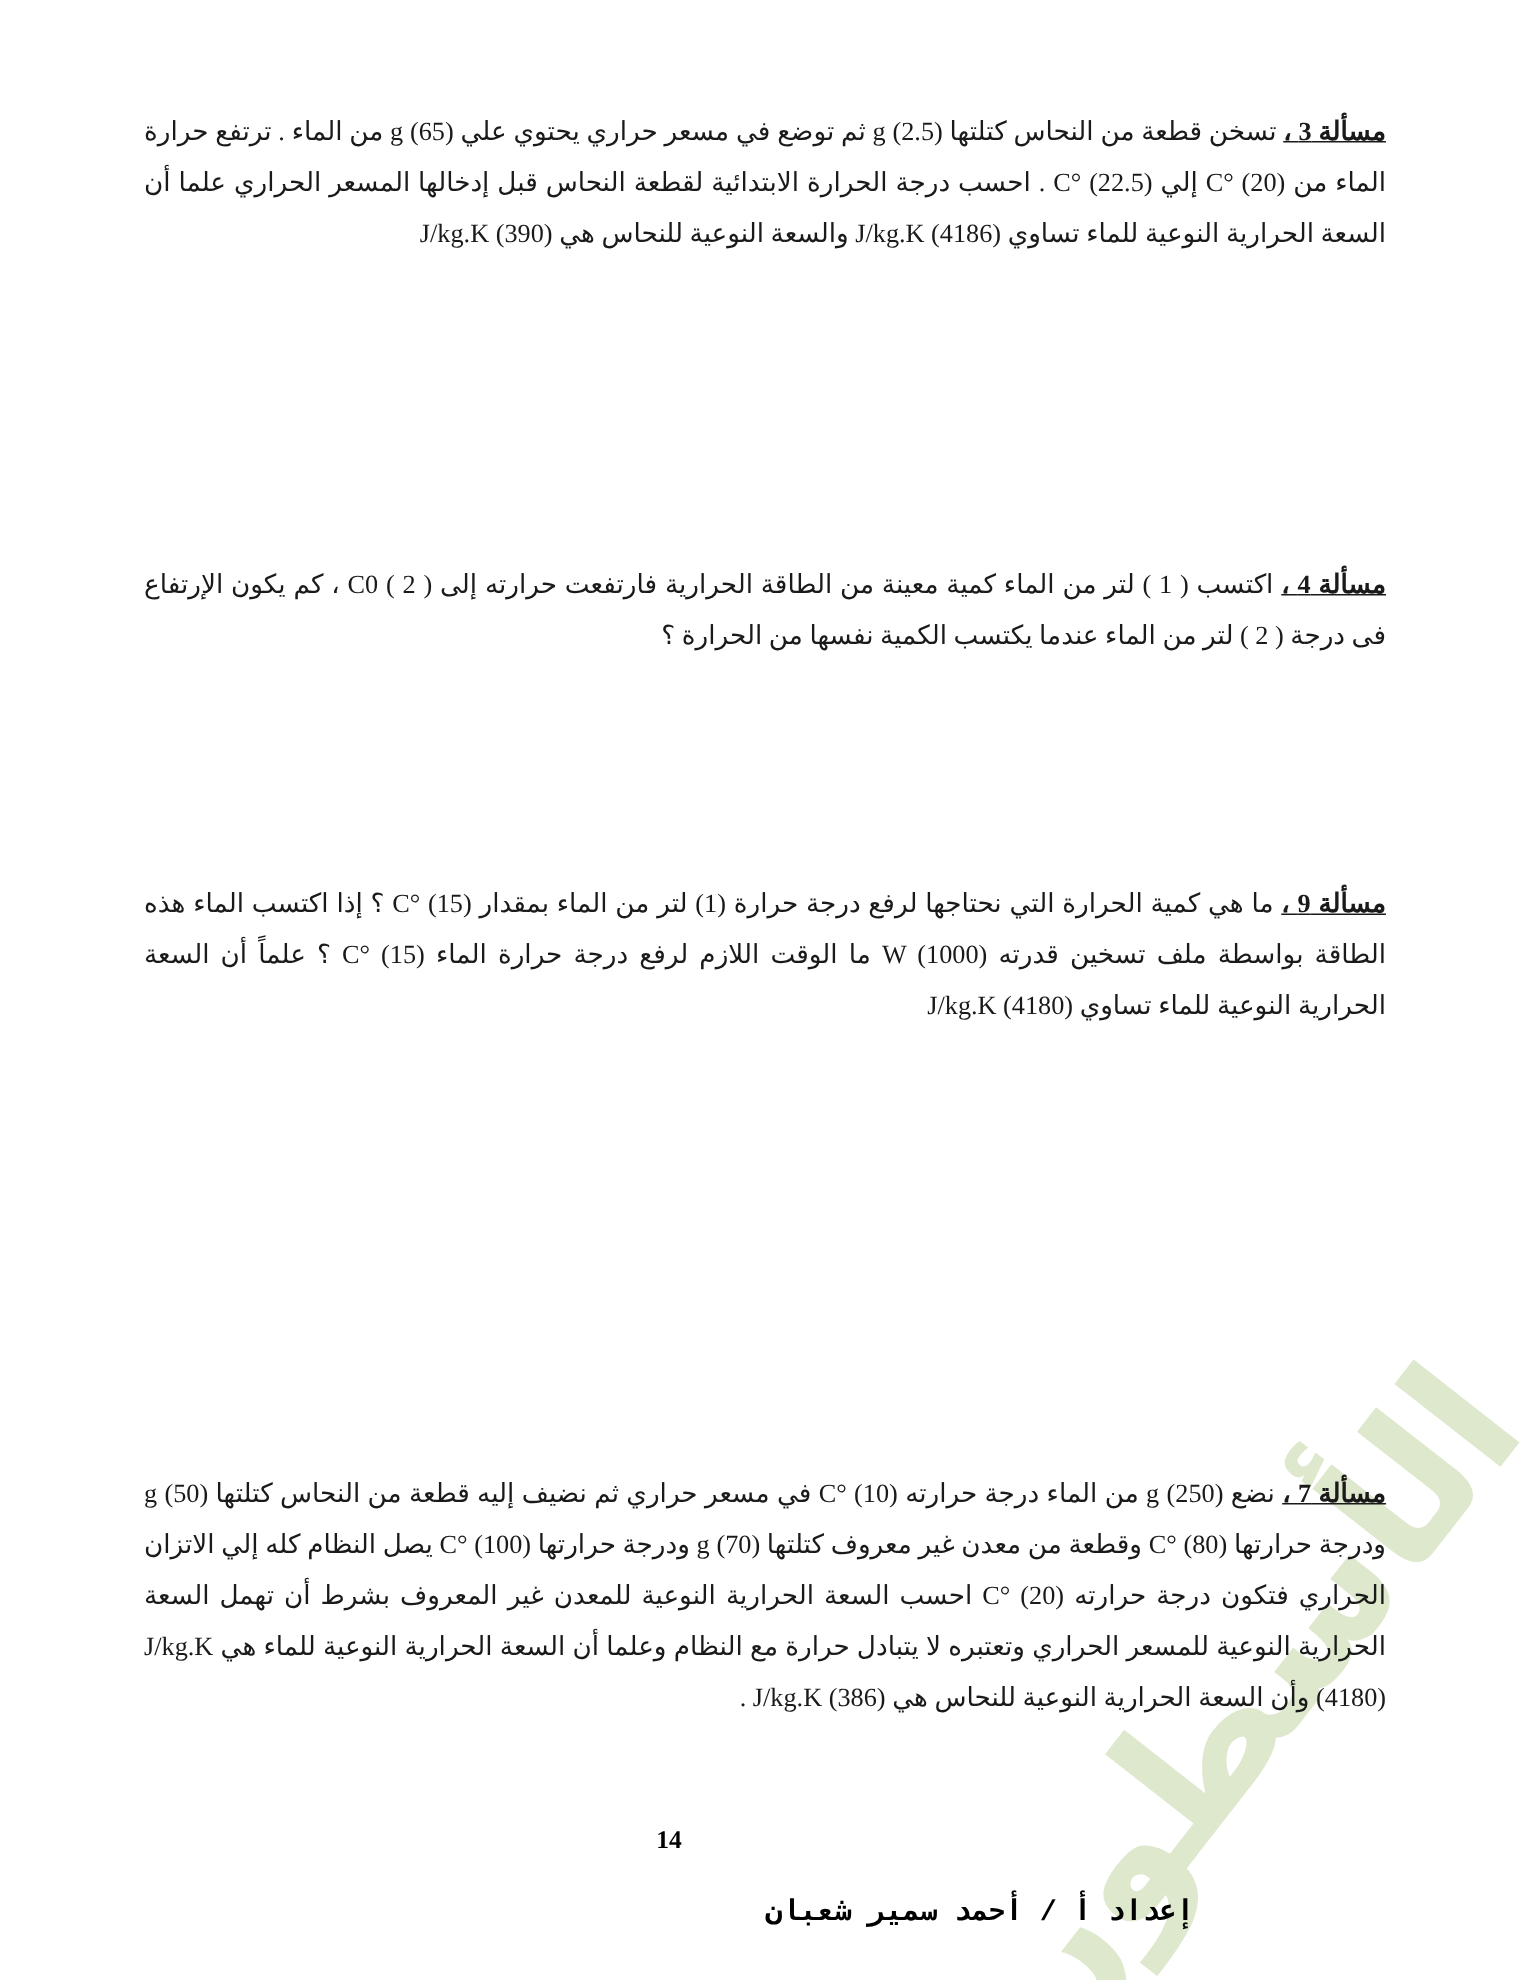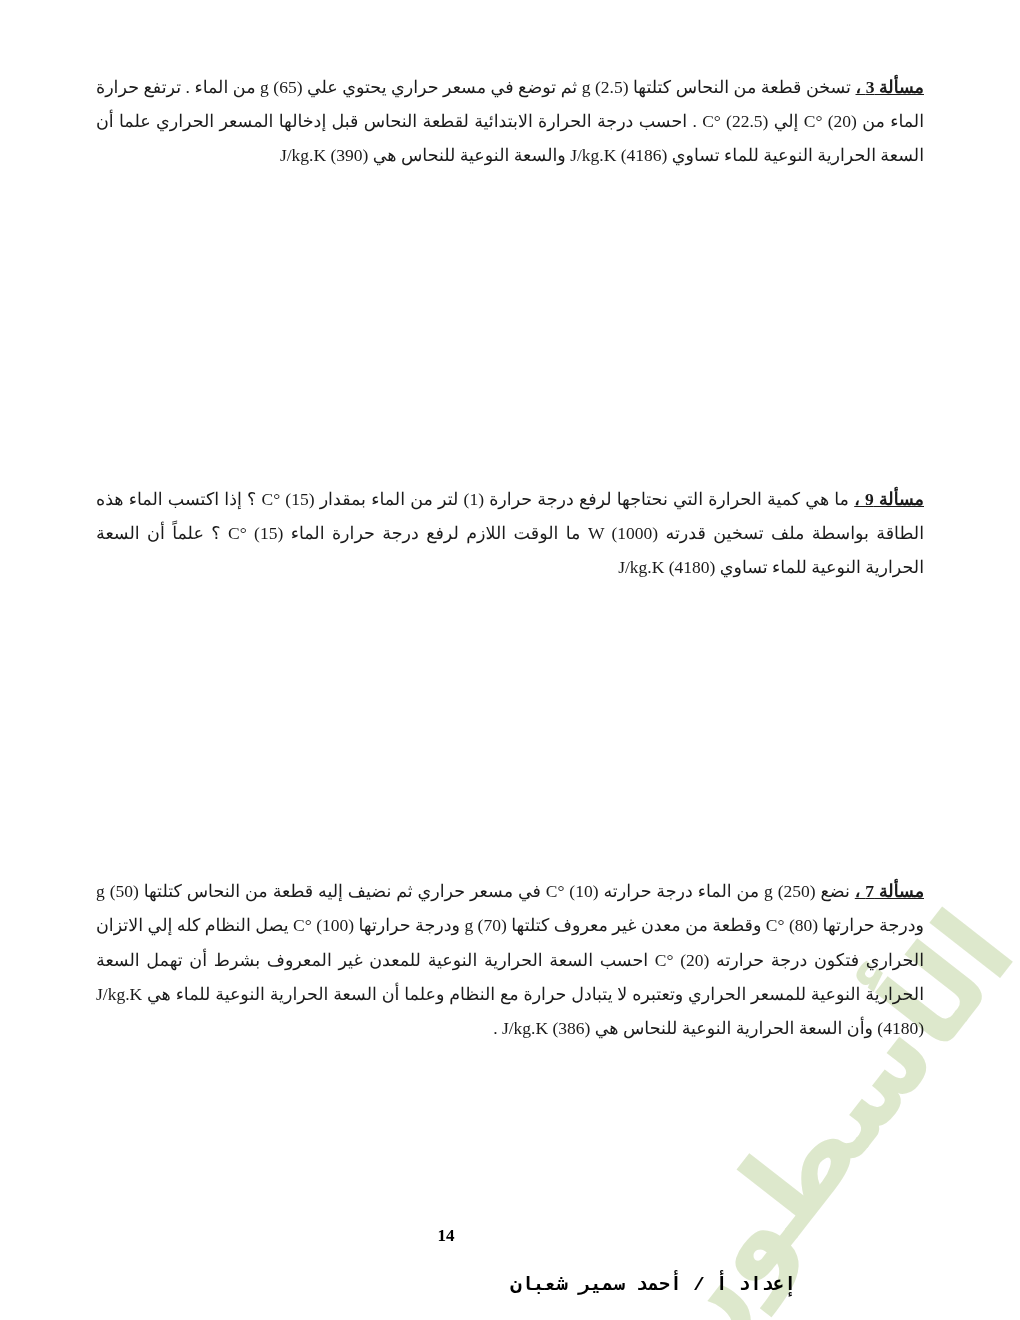--- a/index.html
+++ b/index.html
@@ -71,21 +71,21 @@
 
   .gap-a { height: 165px; }
   .gap-b { height: 110px; }
   .gap-c { height: 130px; }
   .gap-d { height: 125px; }
 
   
   .footer {
     position: absolute;
     left: 0;
-    bottom: 0;
+    bottom: 10px;
     width: 892px;
     z-index: 3;
   }
   .page-number {
     text-align: center;
     font-family: "Liberation Serif", serif;
     font-weight: bold;
     font-size: 17px;
     color: #000;
     margin-bottom: 26px;
@@ -113,20 +113,23 @@
   </div>
 
   <div class="content">
 
     <p class="problem">
       <span class="q-label">مسألة 3 ،</span><span> تسخن قطعة من النحاس كتلتها g (2.5) ثم توضع في مسعر حراري يحتوي علي g (65) من الماء . ترتفع حرارة الماء من C° (20) إلي C° (22.5) . احسب درجة الحرارة الابتدائية لقطعة النحاس قبل إدخالها المسعر الحراري علما أن السعة الحرارية النوعية للماء تساوي J/kg.K (4186) والسعة النوعية للنحاس هي J/kg.K (390)</span>
     </p>
 
     <div class="gap-a"></div>
 
+    <p class="problem">
+      <span class="q-label">مسألة 4 ،</span><span> اكتسب ( 1 ) لتر من الماء كمية معينة من الطاقة الحرارية فارتفعت حرارته إلى C0 ( 2 ) ، كم يكون الإرتفاع فى درجة ( 2 ) لتر من الماء عندما يكتسب الكمية نفسها من الحرارة ؟</span>
+    </p>
 
     <div class="gap-b"></div>
 
     <p class="problem">
       <span class="q-label">مسألة 9 ،</span><span> ما هي كمية الحرارة التي نحتاجها لرفع درجة حرارة (1) لتر من الماء بمقدار C° (15) ؟ إذا اكتسب الماء هذه الطاقة بواسطة ملف تسخين قدرته W (1000) ما الوقت اللازم لرفع درجة حرارة الماء C° (15) ؟ علماً أن السعة الحرارية النوعية للماء تساوي J/kg.K (4180)</span>
     </p>
 
     <div class="gap-c"></div>
 
 

